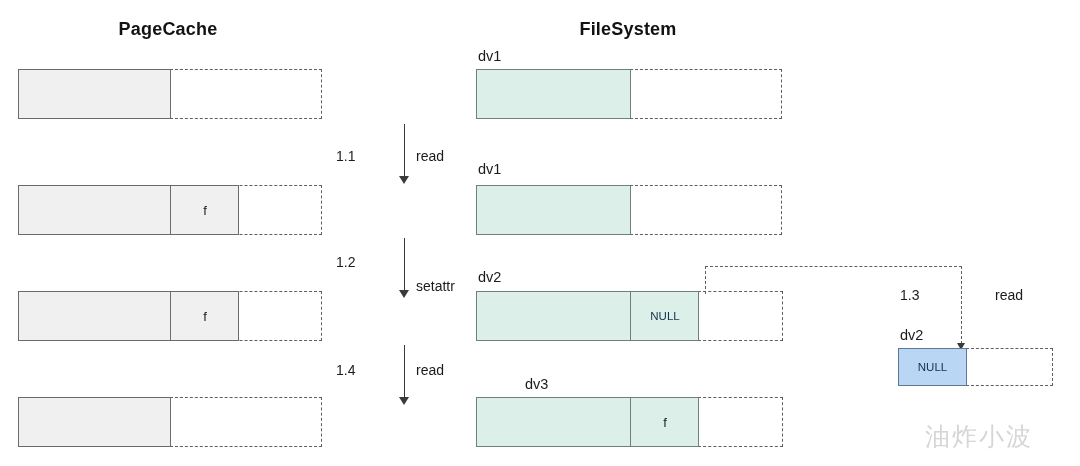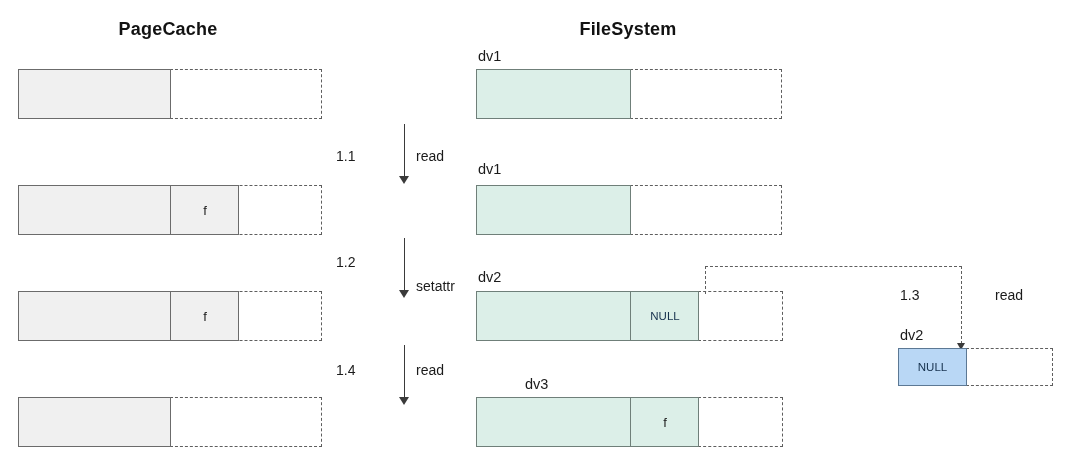--- a/index.html
+++ b/index.html
@@ -204,14 +204,15 @@
   <div class="conn-head" style="left:957px; top:343px;"></div>
 
   <div class="step-num" style="left:900px; top:287px; width:42px;">1.3</div>
   <div class="step-op" style="left:995px; top:287px;">read</div>
 
   <div class="dv-label" style="left:900px; top:327px;">dv2</div>
   <div class="dashed-box" style="left:966px; top:348px; width:87px; height:38px;"></div>
   <div class="solid-box blue" style="left:898px; top:348px; width:69px; height:38px;"></div>
   <div class="cell-label small" style="left:898px; top:348px; width:69px; height:38px;">NULL</div>
 
+  <div class="watermark" style="left:925px; top:420px;">油炸小波</div>
 
 </div>
 
 </body></html>

